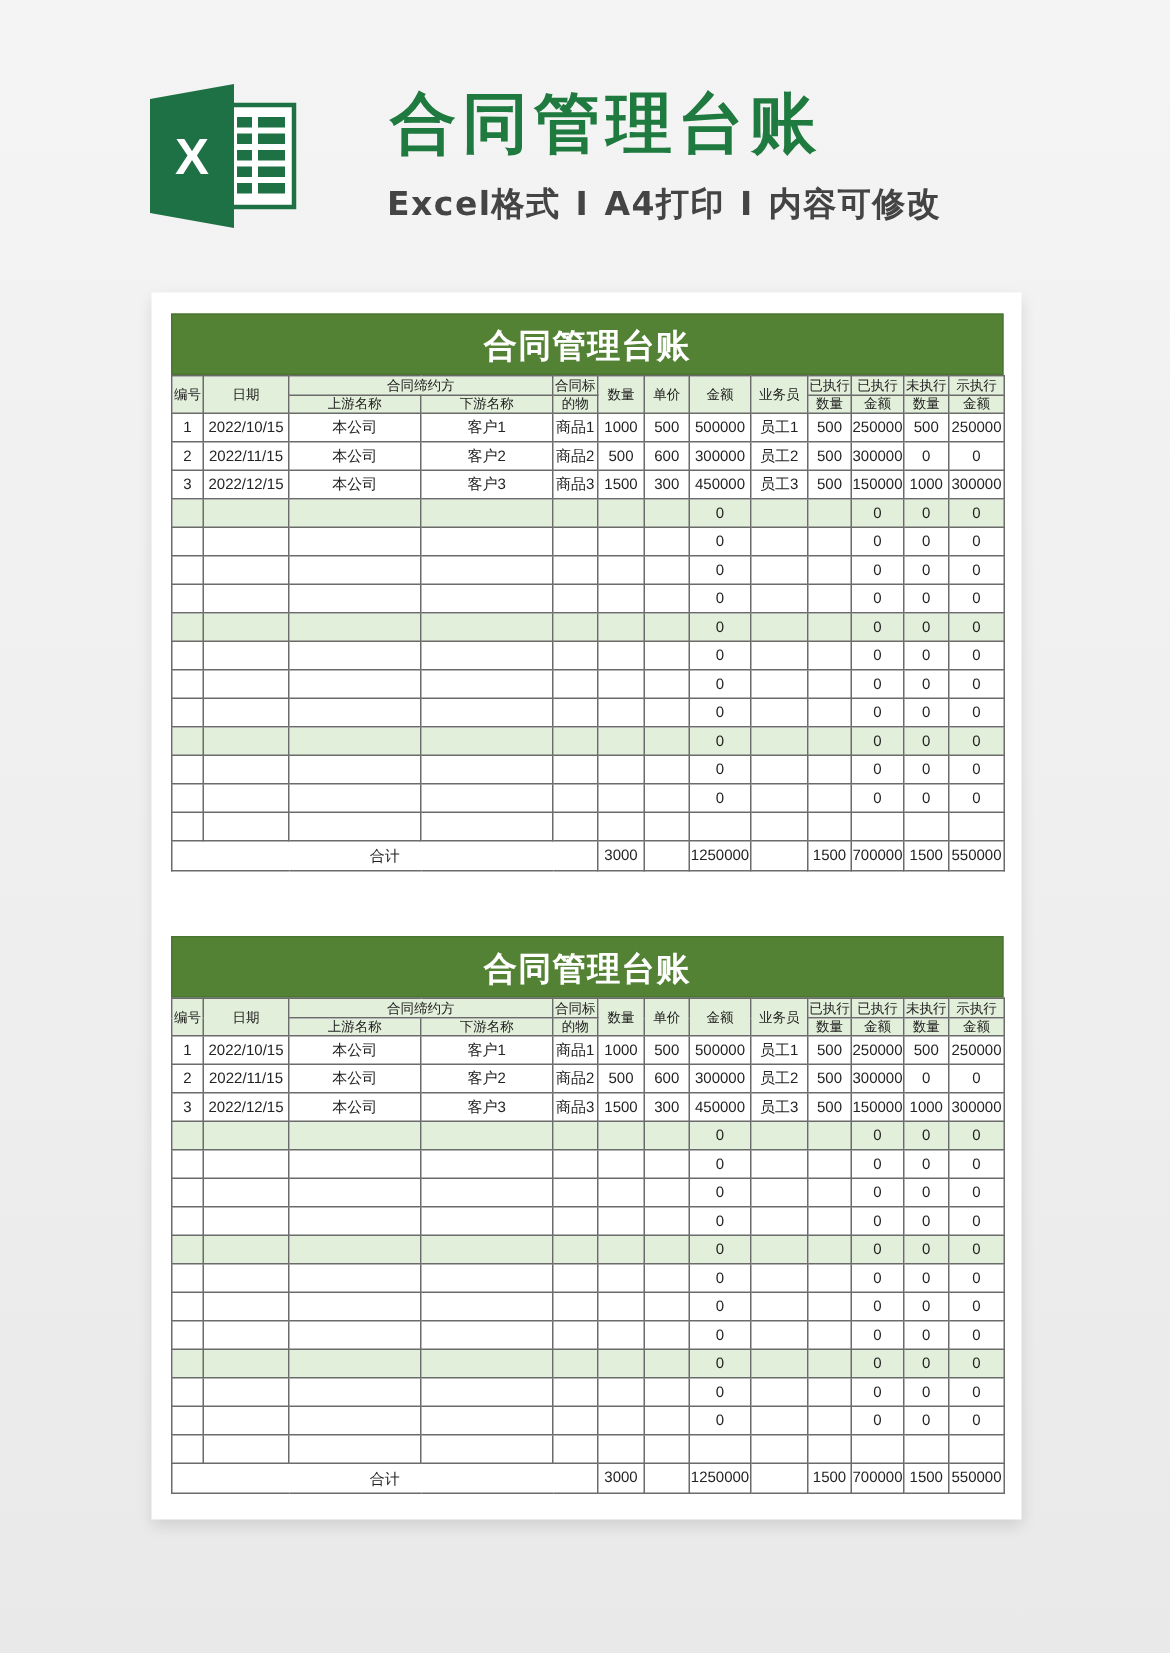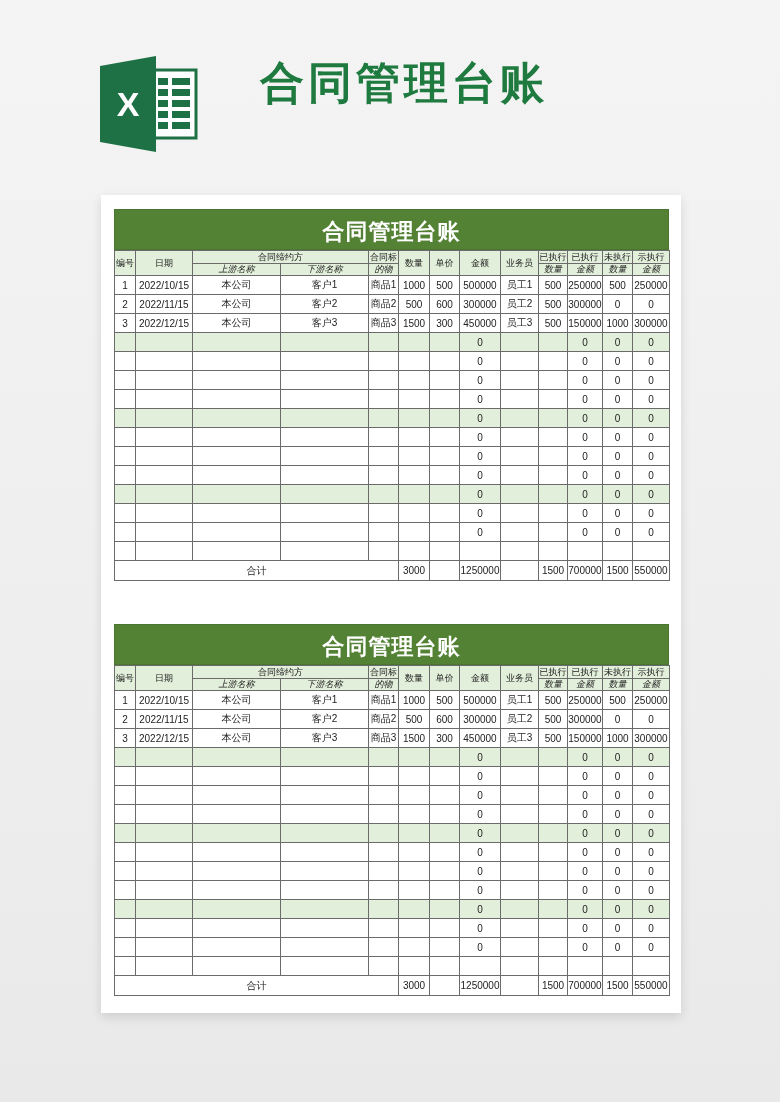--- a/index.html
+++ b/index.html
@@ -42,21 +42,21 @@
     border-collapse: collapse; width: 555px; table-layout: fixed;
     font-family: "Liberation Sans", "DejaVu Sans", sans-serif;
     font-size: 10px; color: #222; border-radius: 23px;
   }
   table.ledger td, table.ledger th {
     border: 1px solid #6b6b6b; text-align: center; padding: 0;
     overflow: hidden; white-space: nowrap; font-weight: normal;
   }
   table.ledger thead th { background: #e2efda; font-size: 9px; line-height: 11px; }
   table.ledger thead tr.h1 th { height: 12px; }
-  table.ledger thead tr.h2 th { height: 11px; font-style: italic; }
+  table.ledger thead tr.h2 th { height: 11px; }
   table.ledger tbody tr { height: 19px; }
   table.ledger tbody tr.green td { background: #e2efda; }
   table.ledger tfoot td { height: 19px; font-size: 10px; }
 </style>
 </head>
 <body>
 
 <div class="header">
   <svg class="xl-icon" viewBox="0 0 98 96">
     <rect x="50" y="14" width="46" height="68" fill="#ffffff" stroke="#1e7145" stroke-width="3"></rect>
@@ -69,20 +69,23 @@
         <rect x="72" y="44" width="18" height="7"></rect>
       <rect x="58" y="55" width="10" height="7"></rect>
         <rect x="72" y="55" width="18" height="7"></rect>
       <rect x="58" y="66" width="10" height="7"></rect>
         <rect x="72" y="66" width="18" height="7"></rect>
     </g>
     <polygon points="0,10 56,0 56,96 0,86" fill="#1e7145"></polygon>
     <text x="28" y="60" text-anchor="middle" font-family="Liberation Sans, sans-serif" font-size="34" font-weight="bold" fill="#ffffff">X</text>
   </svg>
   <div class="main-title">合同管理台账</div>
+  <div class="subtitle">
+    <span>Excel格式</span><span class="sep">I</span><span>A4打印</span><span class="sep">I</span><span>内容可修改</span>
+  </div>
 </div>
 
 <div class="paper">
   <div class="sheet s1">
   <div class="banner">合同管理台账</div>
   <table class="ledger">
     <colgroup>
       <col style="width:21px">
           <col style="width:57px">
           <col style="width:88px">

